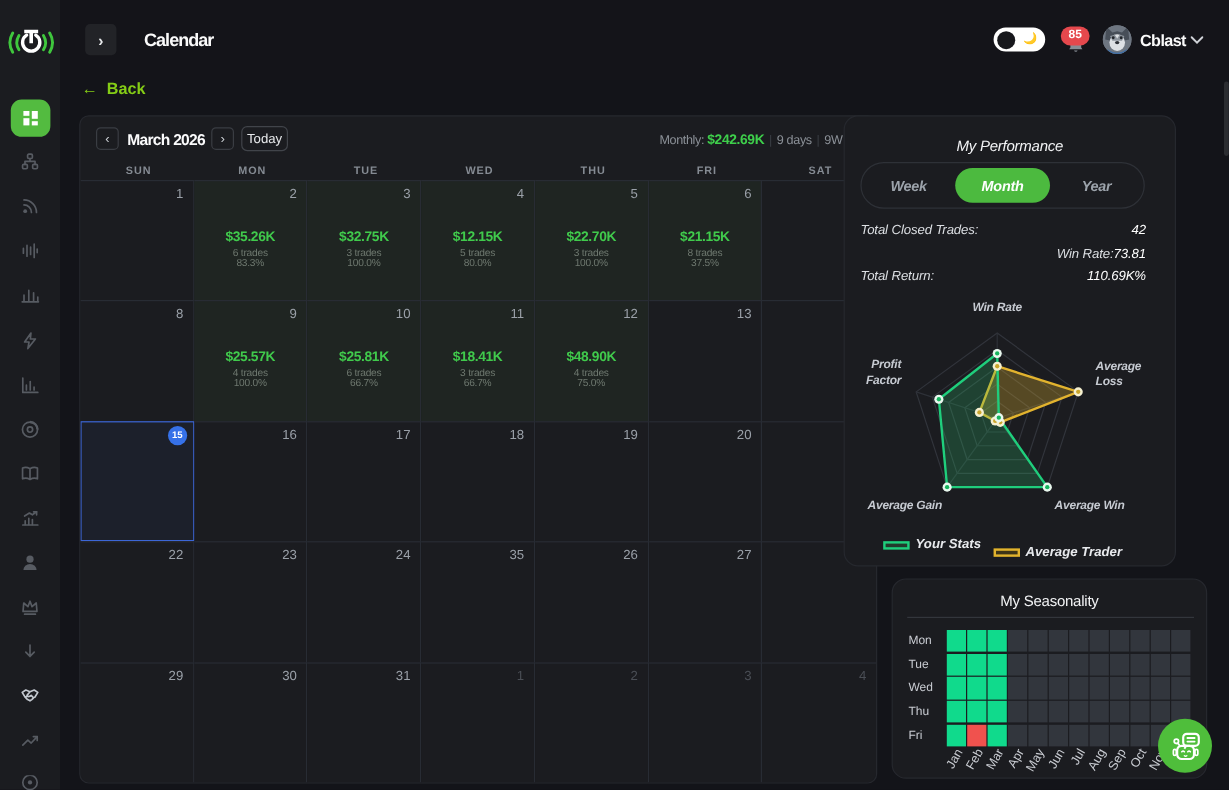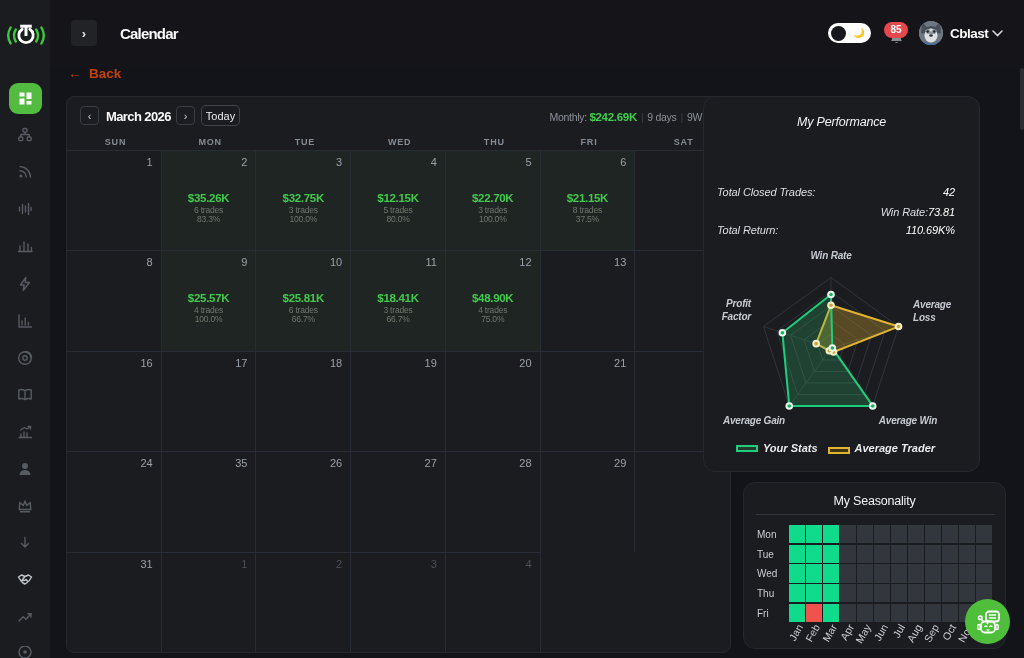--- a/index.html
+++ b/index.html
@@ -17,21 +17,21 @@
 #toggle { position:absolute; left:778px; top:23px; width:43px; height:20px; background:#ffffff; border-radius:10px; }
 #knob { position:absolute; left:3px; top:2.5px; width:15px; height:15px; background:#17181c; border-radius:50%; }
 #moon { position:absolute; right:6px; top:4px; font-size:9.5px; line-height:12px; }
 #badge { position:absolute; left:834px; top:22px; min-width:24px; height:16px; background:#e5484d; border-radius:8px; color:#fff; font-size:10px; font-weight:bold; text-align:center; line-height:16px; padding:0 4px; z-index:2; }
 #bell { position:absolute; left:840px; top:32px; color:#9aa0a6; }
 #avatar { position:absolute; left:869px; top:21px; width:24px; height:24px; border-radius:50%; overflow:hidden; background:#7d8590; }
 #uname { position:absolute; left:900px; top:26px; font-size:13.5px; font-weight:bold; color:#fafafa; letter-spacing:-0.5px; }
 #chev { position:absolute; left:942px; top:30px; color:#d0d3d8; }
 
 
-#back { position:absolute; left:68px; top:66px; color:#c2410c; font-size:13.5px; font-weight:bold; }
+#back { position:absolute; left:68px; top:66px; color:#84cc16; font-size:13.5px; font-weight:bold; }
 
 
 #cal { position:absolute; left:66px; top:96px; width:665px; height:557px; background:#1b1c20; border:1px solid #26282e; border-radius:8px; }
 .navbtn { position:absolute; top:9px; width:19px; height:19px; border:1px solid #3a3d43; border-radius:4px; color:#cfd3d8; font-size:11px; display:flex; align-items:center; justify-content:center; }
 #month { position:absolute; left:39px; top:12px; font-size:13px; font-weight:bold; color:#fbfbfc; letter-spacing:-0.6px; }
 #today { position:absolute; left:134px; top:8px; width:39px; height:21px; border:1px solid #41444a; border-radius:5px; color:#e8eaec; font-size:11px; display:flex; align-items:center; justify-content:center; }
 #mstats { position:absolute; right:9px; top:14px; font-size:10.5px; color:#8b9097; letter-spacing:-0.3px; }
 #mstats b.grn { color:#3ecf4b; font-size:11.5px; }
 #mstats .sep { color:#3a3e44; margin:0 4px; }
 .dow { position:absolute; top:40px; width:95px; text-align:center; font-size:9px; font-weight:bold; letter-spacing:.8px; color:#858b93; }
@@ -261,37 +261,43 @@
       <div class="val">$48.90K</div>
       <div class="tr">4 trades</div>
       <div class="pc">75.0%</div>
     </div>
     <div class="cell">
       <div class="num">13</div>
     </div>
     <div class="cell">
       <div class="num">14</div>
     </div>
+    <div class="cell today">
+      <div class="badge15">15</div>
+    </div>
     <div class="cell">
       <div class="num">16</div>
     </div>
     <div class="cell">
       <div class="num">17</div>
     </div>
     <div class="cell">
       <div class="num">18</div>
     </div>
     <div class="cell">
       <div class="num">19</div>
     </div>
     <div class="cell">
       <div class="num">20</div>
     </div>
     <div class="cell">
       <div class="num">21</div>
+    </div>
+    <div class="cell">
+      <div class="num">22</div>
     </div>
     <div class="cell">
       <div class="num">23</div>
     </div>
     <div class="cell">
       <div class="num">24</div>
     </div>
     <div class="cell">
       <div class="num">35</div>
     </div>
@@ -322,30 +328,35 @@
     <div class="cell dim">
       <div class="num">3</div>
     </div>
     <div class="cell dim">
       <div class="num">4</div>
     </div>
   </div>
 
 <div id="perf">
   <h3>My Performance</h3>
+  <div id="tabs">
+      <div class="tab">Week</div>
+      <div class="tab on">Month</div>
+      <div class="tab">Year</div>
+    </div>
   <div class="srow" style="top:89px;">Total Closed Trades:<b>42</b></div>
   <div class="srow" style="top:109px;text-align:right;">Win Rate:<b>73.81</b></div>
   <div class="srow" style="top:127px;">Total Return:<b>110.69K%</b></div>
   <div id="radar"></div>
   <div id="legend">
     <span style="display:flex;align-items:center;">
         <span class="lgbox" style="border-color:#1fce7c;background:#233a2c;"></span>
         <span class="lgt">Your Stats</span>
       </span>
-    <span style="display:flex;align-items:flex-end;">
+    <span style="display:flex;align-items:center;margin-top:12px;">
         <span class="lgbox" style="border-color:#e2b32e;background:#3e3517;"></span>
         <span class="lgt">Average Trader</span>
       </span>
   </div>
 <svg width="263" height="205" viewBox="0 0 263 205" style="position:absolute;left:0;top:140px;">
       <polygon points="127,97.3 140.50500253139117,107.11195867987574 135.3465505825531,122.98804132012425 118.65344941744688,122.98804132012425 113.49499746860882,107.11195867987574" fill="none" stroke="#31343b" stroke-width="1"></polygon>
       <polygon points="127,83.1 154.01000506278237,102.7239173597515 143.69310116510624,134.4760826402485 110.30689883489376,134.4760826402485 99.98999493721763,102.72391735975148" fill="none" stroke="#31343b" stroke-width="1"></polygon>
       <polygon points="127,68.9 167.51500759417354,98.33587603962724 152.03965174765935,145.96412396037277 101.96034825234065,145.96412396037277 86.48499240582646,98.33587603962722" fill="none" stroke="#31343b" stroke-width="1"></polygon>
       <polygon points="127,54.699999999999996 181.02001012556474,93.94783471950299 160.38620233021248,157.452165280497 93.61379766978753,157.452165280497 72.97998987443528,93.94783471950296" fill="none" stroke="#31343b" stroke-width="1"></polygon>
       <polygon points="127,40.5 194.52501265695588,89.55979339937873 168.7327529127656,168.94020660062125 85.26724708723441,168.94020660062125 59.474987343044106,89.55979339937872" fill="none" stroke="#31343b" stroke-width="1"></polygon>

